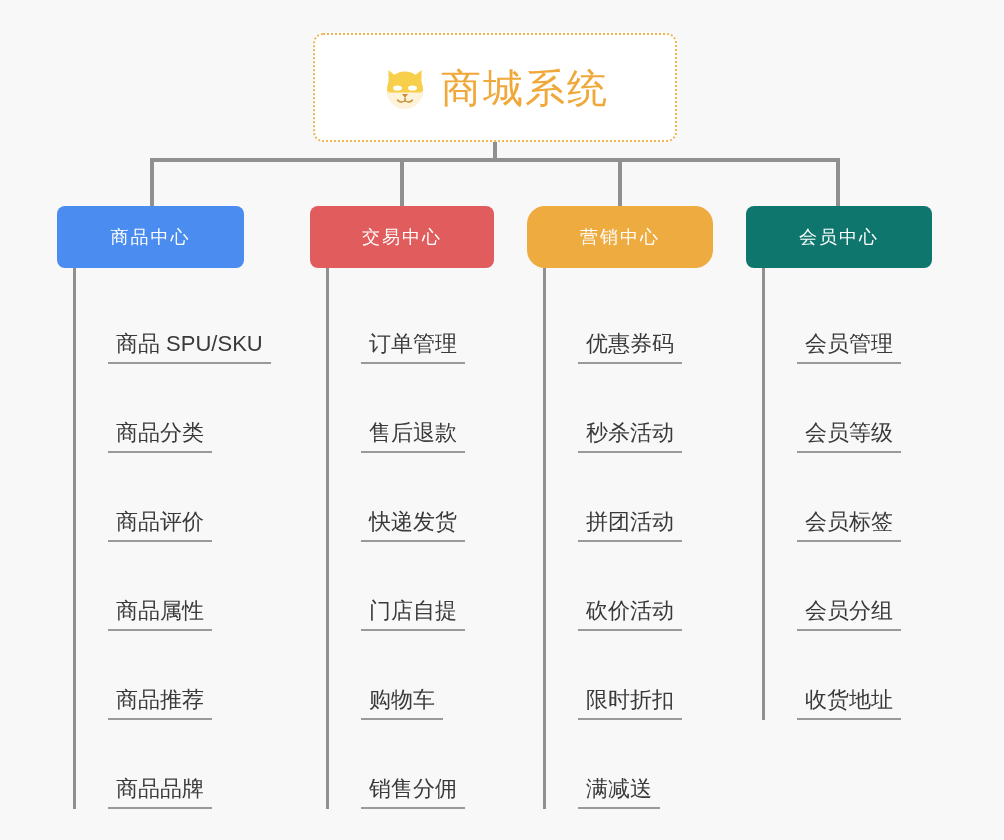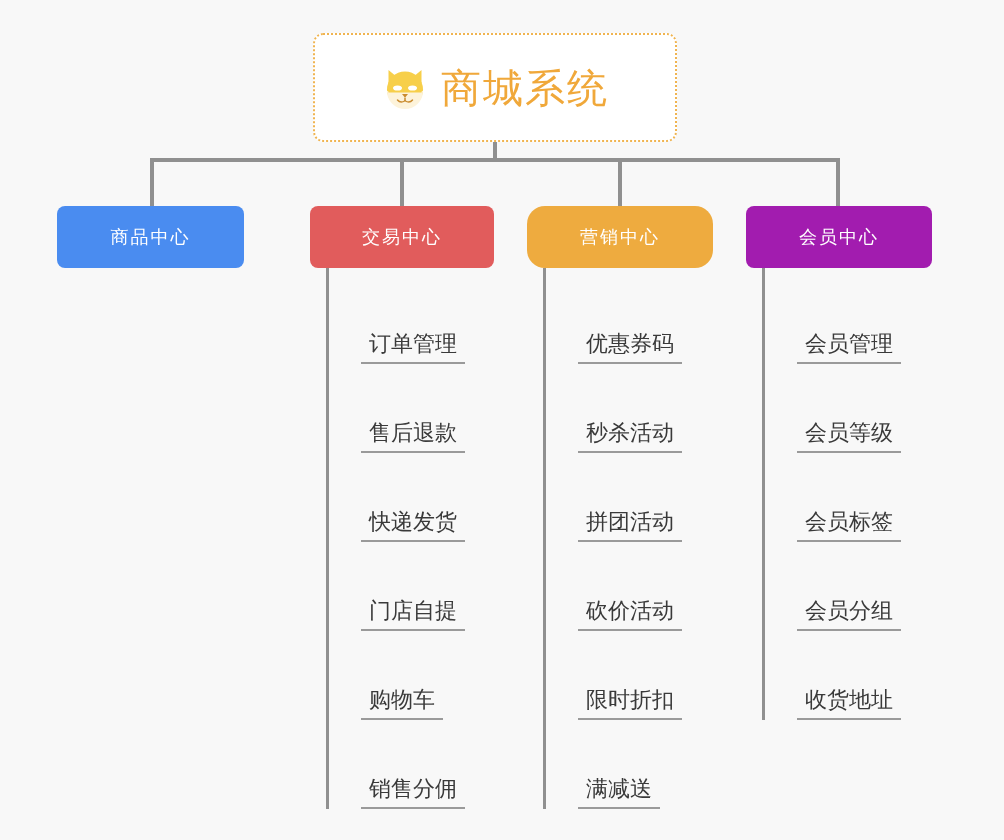--- a/index.html
+++ b/index.html
@@ -107,20 +107,40 @@
   <div class="conn conn-hbar" style="background: rgb(144, 144, 144);"></div>
   <div class="conn conn-drop" style="left: 150px; background: rgb(144, 144, 144);"></div>
   <div class="conn conn-drop" style="left: 400px; background: rgb(144, 144, 144);"></div>
   <div class="conn conn-drop" style="left: 618px; background: rgb(144, 144, 144);"></div>
   <div class="conn conn-drop" style="left: 836px; background: rgb(144, 144, 144);"></div>
 
   <div class="col" id="col0" style="left:57px;width:187px;">
     <div class="cat-box" style="background: rgb(74, 140, 240);">
       <span>商品中心</span>
     </div>
+    <div class="leaf-wrap">
+      <div class="leaf">
+          <span class="leaf-label">商品 SPU/SKU</span>
+        </div>
+      <div class="leaf">
+          <span class="leaf-label">商品分类</span>
+        </div>
+      <div class="leaf">
+          <span class="leaf-label">商品评价</span>
+        </div>
+      <div class="leaf">
+          <span class="leaf-label">商品属性</span>
+        </div>
+      <div class="leaf">
+          <span class="leaf-label">商品推荐</span>
+        </div>
+      <div class="leaf">
+          <span class="leaf-label">商品品牌</span>
+        </div>
+    </div>
   </div>
 
   <div class="col" id="col1" style="left:310px;width:184px;">
     <div class="cat-box" style="background: rgb(225, 92, 92);">
       <span>交易中心</span>
     </div>
     <div class="leaf-wrap">
       <div class="leaf">
           <span class="leaf-label">订单管理</span>
         </div>
@@ -162,21 +182,21 @@
       <div class="leaf">
           <span class="leaf-label">限时折扣</span>
         </div>
       <div class="leaf">
           <span class="leaf-label">满减送</span>
         </div>
     </div>
   </div>
 
   <div class="col" id="col3" style="left:746px;width:186px;">
-    <div class="cat-box" style="background: #a21caf;">
+    <div class="cat-box" style="background: #0f766e;">
       <span>会员中心</span>
     </div>
     <div class="leaf-wrap">
       <div class="leaf">
           <span class="leaf-label">会员管理</span>
         </div>
       <div class="leaf">
           <span class="leaf-label">会员等级</span>
         </div>
       <div class="leaf">

